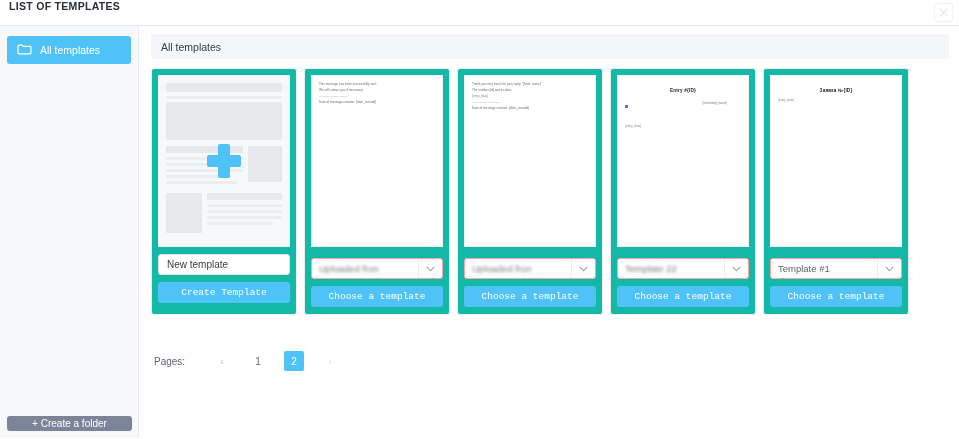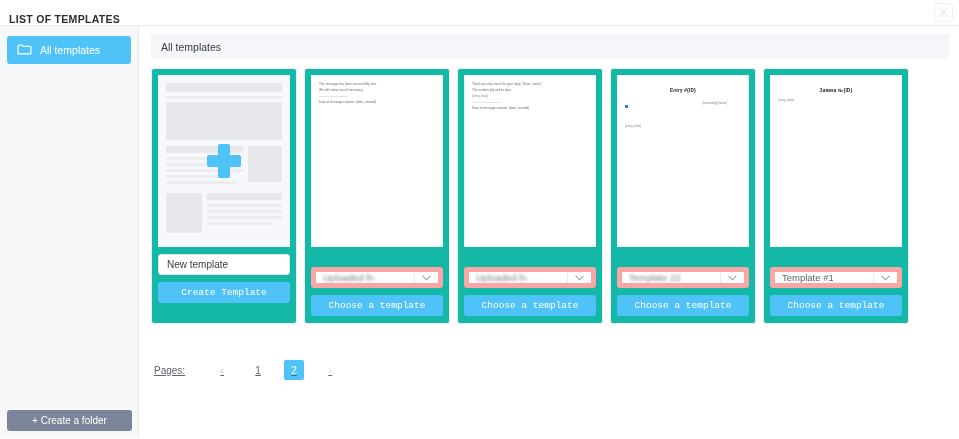--- a/index.html
+++ b/index.html
@@ -12,21 +12,21 @@
     -webkit-font-smoothing: antialiased;
   }
 
   
   .topbar {
     position: relative;
     height: 26px;
     background: #ffffff;
     border-bottom: 1px solid #e8eaed;
     display: flex;
-    align-items: flex-end;
+    align-items: flex-start;
   }
   .topbar-title {
     font-size: 10.5px;
     font-weight: bold;
     color: #2b2f33;
     letter-spacing: .3px;
     padding-left: 9px;
   }
   .close-btn {
     position: absolute;
@@ -66,21 +66,21 @@
     cursor: pointer;
   }
   .folder-item .label {
     font-size: 10.5px;
     color: #ffffff;
   }
   .create-folder {
     position: absolute;
     left: 7px; bottom: 7px;
     width: 125px;
-    height: 21px;
+    height: 15px;
     background: #7b8499;
     border-radius: 3px;
     display: flex; align-items: center; justify-content: center;
     color: #ffffff;
     font-size: 10px;
     cursor: pointer;
     user-select: none;
   }
 
   
@@ -191,23 +191,23 @@
     border: 1px solid #e2e4e7;
     border-radius: 3px;
     display: flex;
     align-items: center;
     font-size: 10px;
     color: #3c4043;
     padding: 0 8px;
     background: #ffffff;
   }
   .select {
-    margin-top: 20px;
+    margin-top: 11px;
     height: 21px;
-    border: 5px solid #fca5a5;
+    border: 1px solid #fca5a5;
     border-radius: 3px;
     display: flex;
     align-items: center;
     background: #ffffff;
     cursor: pointer;
     overflow: hidden;
     gap: 40px;
   }
   .select .sel-val {
     flex: 1;
@@ -239,21 +239,20 @@
 
   
   .pager {
     display: flex;
     align-items: center;
     gap: 6px;
     margin-top: 36px;
     padding-left: 3px;
     font-size: 10px;
     color: #5f6368;
-    text-decoration: underline;
   }
   .pager .lbl { margin-right: 16px; }
   .pg {
     min-width: 20px; height: 20px;
     display: flex; align-items: center; justify-content: center;
     font-size: 10px;
     color: #5f6368;
     border-radius: 2px;
     cursor: pointer;
     margin: 0 5px;

